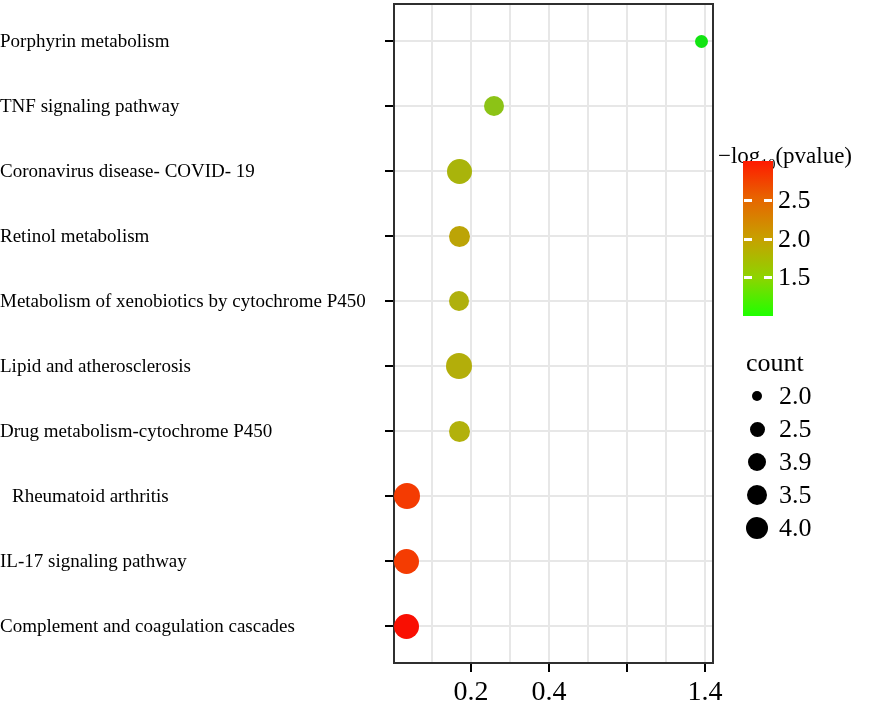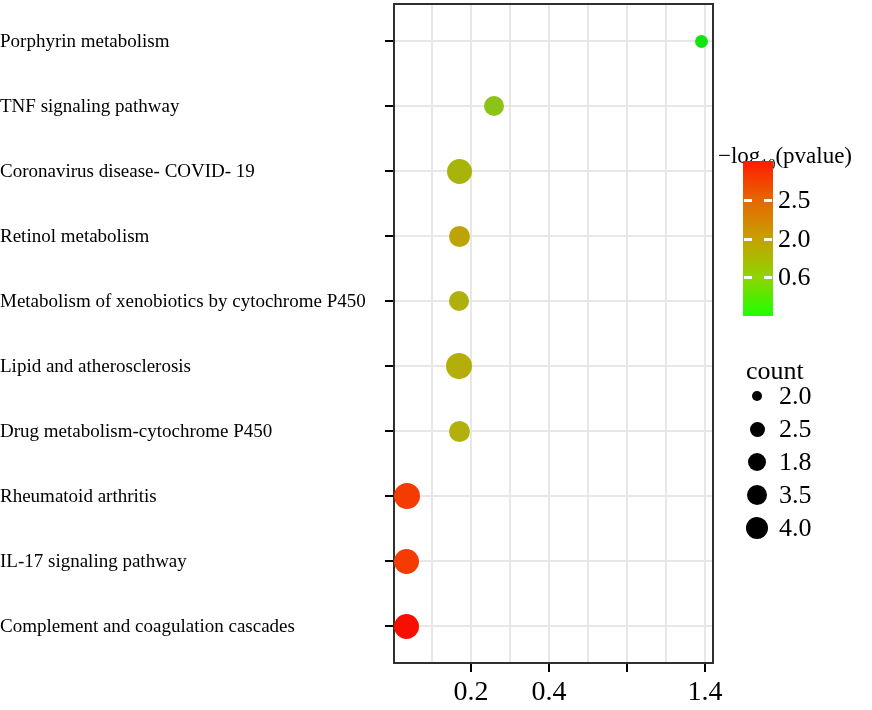--- a/index.html
+++ b/index.html
@@ -16,21 +16,21 @@
   .dot{position:absolute;border-radius:50%;}
   .ytick{position:absolute;width:8px;height:2px;background:#000;}
   .xtick{position:absolute;width:2px;height:8px;background:#000;}
   .ylab{position:absolute;left:0;width:384px;text-align:left;font-size:19px;height:28px;line-height:28px;white-space:nowrap;}
   .xlab{position:absolute;width:72px;text-align:center;font-size:28px;height:32px;line-height:32px;}
   #colorbar{position:absolute;left:743px;top:161px;width:30px;height:155px;}
   .cb-notch{position:absolute;width:8px;height:3px;background:#ffffff;}
   .cb-lab{position:absolute;left:778px;font-size:26px;height:34px;line-height:34px;}
   #legend-color-title{position:absolute;left:718px;top:143px;font-size:23px;white-space:nowrap;}
   #legend-color-title sub{font-size:15px;}
-  #legend-size-title{position:absolute;left:746px;top:348px;font-size:26px;margin-top:8px;}
+  #legend-size-title{position:absolute;left:746px;top:348px;font-size:26px;}
   .cnt-dot{position:absolute;border-radius:50%;background:#000;}
   .cnt-lab{position:absolute;left:779px;font-size:26px;height:34px;line-height:34px;}
 </style>
 </head>
 <body>
 
 <div id="chart-root">
   <div id="panel">
       <div class="gridline-v" style="left: 36px;"></div>
       <div class="gridline-v" style="left: 75px;"></div>
@@ -52,21 +52,21 @@
       <div class="gridline-h" style="top: 620px;"></div>
     </div>
   <div id="ylabels">
       <div class="ylab" style="top: 27px;">Porphyrin metabolism</div>
       <div class="ylab" style="top: 92px;">TNF signaling pathway</div>
       <div class="ylab" style="top: 157px;">Coronavirus disease- COVID- 19</div>
       <div class="ylab" style="top: 222px;">Retinol metabolism</div>
       <div class="ylab" style="top: 287px;">Metabolism of xenobiotics by cytochrome P450</div>
       <div class="ylab" style="top: 352px;">Lipid and atherosclerosis</div>
       <div class="ylab" style="top: 417px; font-family: Liberation Serif, serif;">Drug metabolism-cytochrome P450</div>
-      <div class="ylab" style="top: 482px;">Rheumatoid arthritis</div>
+      <div class="ylab" style="top: 482px; margin-left: 12px;">Rheumatoid arthritis</div>
       <div class="ylab" style="top: 547px;">IL-17 signaling pathway</div>
       <div class="ylab" style="top: 612px;">Complement and coagulation cascades</div>
     </div>
   <div id="yticks">
       <div class="ytick" style="left: 385px; top: 40px;"></div>
       <div class="ytick" style="left: 385px; top: 105px;"></div>
       <div class="ytick" style="left: 385px; top: 170px;"></div>
       <div class="ytick" style="left: 385px; top: 235px;"></div>
       <div class="ytick" style="left: 385px; top: 300px;"></div>
       <div class="ytick" style="left: 385px; top: 365px;"></div>
@@ -103,32 +103,32 @@
     <div id="colorbar" style="background: linear-gradient(rgb(255, 26, 0) 0%, rgb(230, 103, 0) 25%, rgb(199, 160, 0) 50%, rgb(142, 212, 0) 75%, rgb(31, 255, 0) 100%);"></div>
     <div id="colorbar-extras">
         <div class="cb-notch" style="left: 744px; top: 198.75px;"></div>
         <div class="cb-notch" style="left: 764px; top: 198.75px;"></div>
         <div class="cb-lab" style="top: 182.75px;">2.5</div>
         <div class="cb-notch" style="left: 744px; top: 237.5px;"></div>
         <div class="cb-notch" style="left: 764px; top: 237.5px;"></div>
         <div class="cb-lab" style="top: 221.5px;">2.0</div>
         <div class="cb-notch" style="left: 744px; top: 276.25px;"></div>
         <div class="cb-notch" style="left: 764px; top: 276.25px;"></div>
-        <div class="cb-lab" style="top: 260.25px;">0.6</div>
+        <div class="cb-lab" style="top: 260.25px;">1.5</div>
       </div>
   </div>
 
   <div id="legend-size">
     <div id="legend-size-title">count</div>
     <div id="legend-size-items">
         <div class="cnt-dot" style="left: 752px; top: 391px; width: 10px; height: 10px;"></div>
         <div class="cnt-lab" style="top: 379px;">2.0</div>
         <div class="cnt-dot" style="left: 749.5px; top: 421.5px; width: 15px; height: 15px;"></div>
         <div class="cnt-lab" style="top: 412px;">2.5</div>
         <div class="cnt-dot" style="left: 748px; top: 453px; width: 18px; height: 18px;"></div>
-        <div class="cnt-lab" style="top: 445px;">1.8</div>
+        <div class="cnt-lab" style="top: 445px;">3.9</div>
         <div class="cnt-dot" style="left: 747px; top: 485px; width: 20px; height: 20px;"></div>
         <div class="cnt-lab" style="top: 478px;">3.5</div>
         <div class="cnt-dot" style="left: 746px; top: 517px; width: 22px; height: 22px;"></div>
         <div class="cnt-lab" style="top: 511px;">4.0</div>
       </div>
   </div>
 </div>
 
 </body></html>

